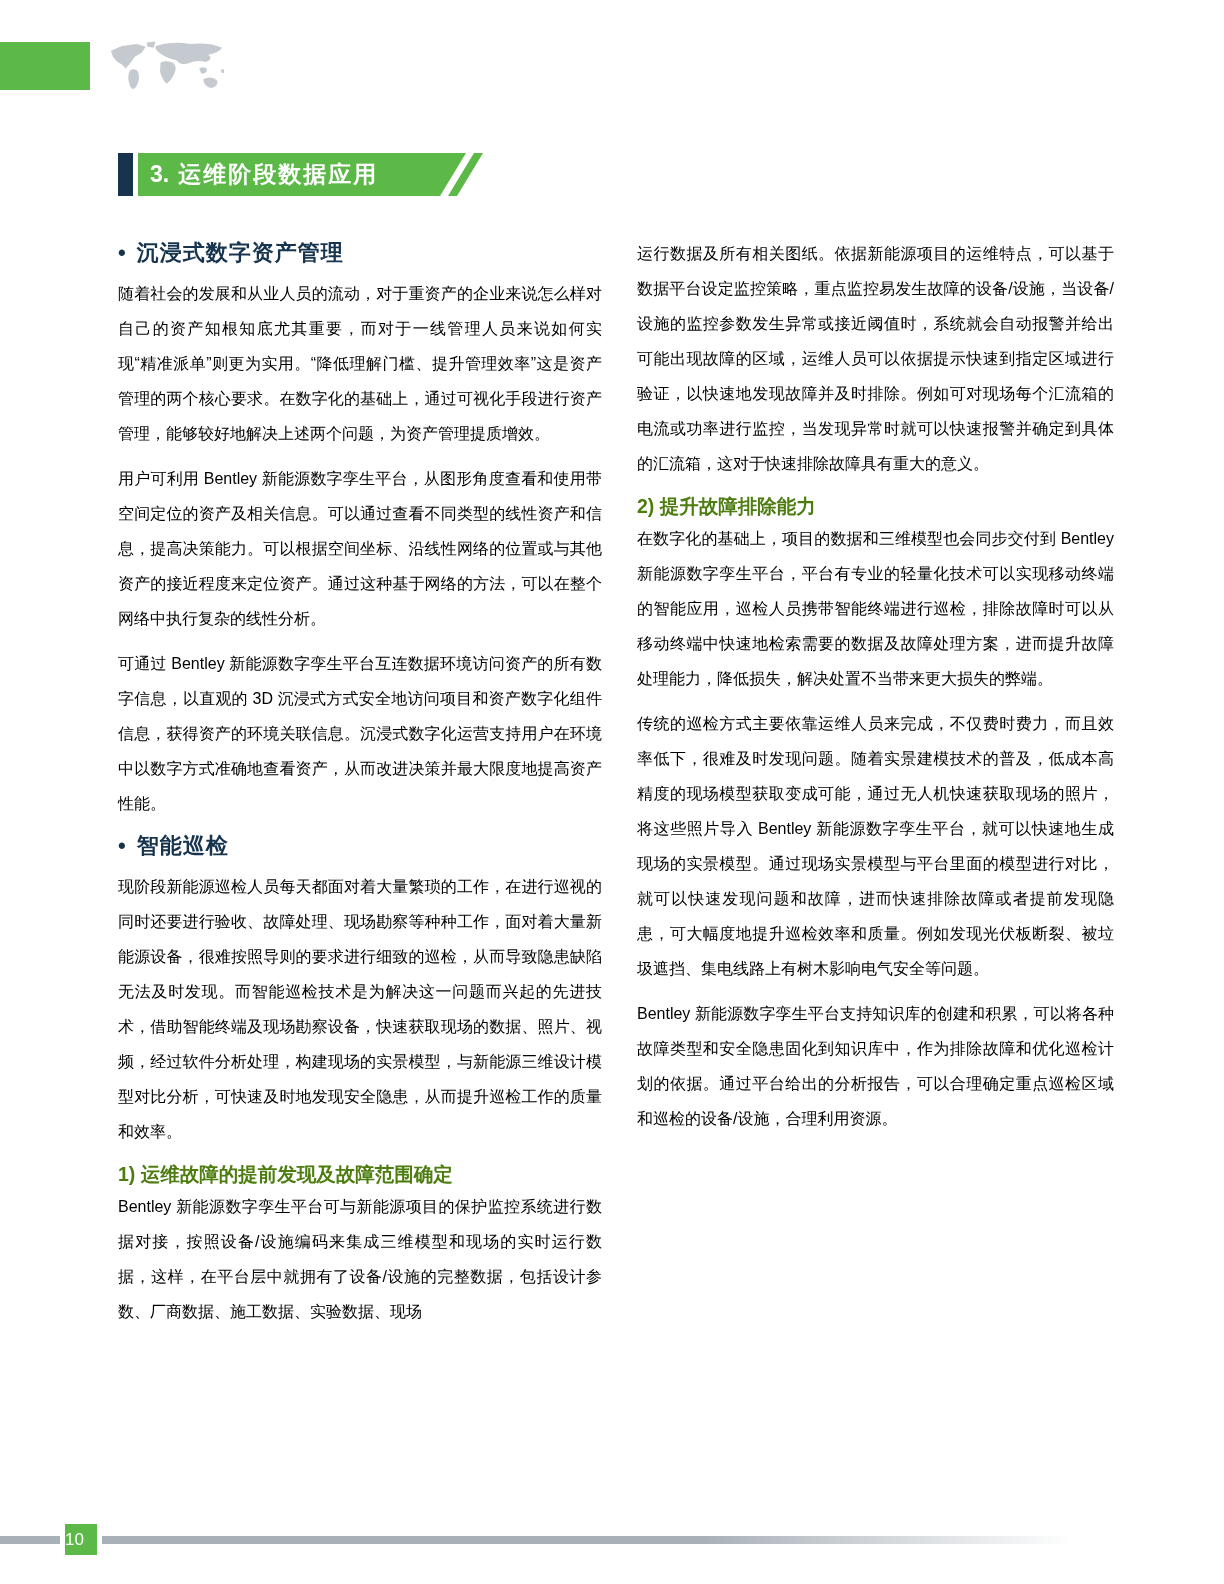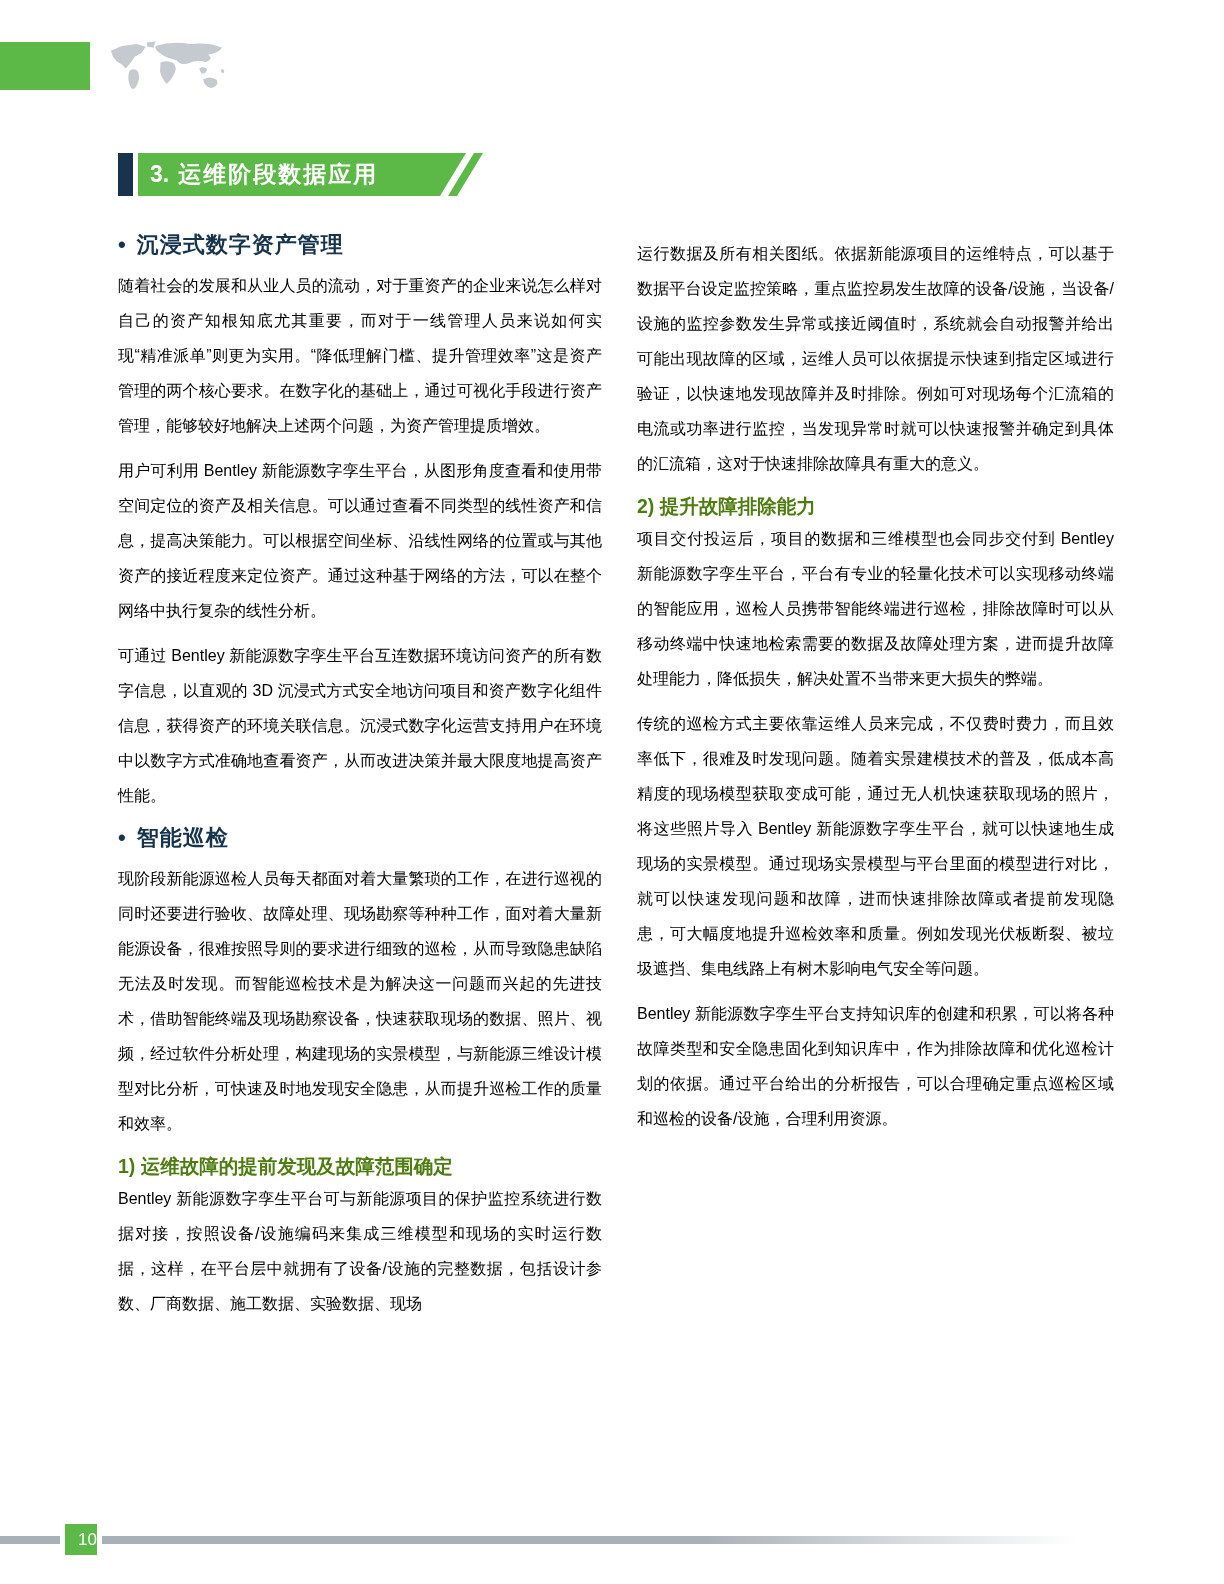--- a/index.html
+++ b/index.html
@@ -22,38 +22,38 @@
   .banner-text .num{margin-right:9px;letter-spacing:0;}
   
   .col{position:absolute;text-align:justify;}
   .col-left{left:118px;top:230px;width:484px;}
   .col-right{left:637px;top:236px;width:477px;}
   .col p{
     margin:0 0 10px;font-size:16px;line-height:35px;color:#000000;
     text-align:justify;
   }
   h2.section{
-    margin:0 0 8px;font-size:22px;line-height:30px;font-weight:bold;
+    margin:8px 0 8px;font-size:22px;line-height:30px;font-weight:bold;
     color:#17344e;text-align:left;letter-spacing:1px;
   }
   h2.section.mt{margin-top:4px;}
   h2.section .bullet{margin-right:10px;}
   h3.sub{
     margin:0;font-size:19.5px;line-height:30px;font-weight:bold;
     color:#4d7c0f;text-align:left;
   }
   
   .footer-bar-left{position:absolute;left:0;top:1536px;width:60px;height:8px;background:#a9b1b8;}
   .footer-bar-right{
     position:absolute;left:102px;top:1536px;width:973px;height:8px;
     background:linear-gradient(to right,#a9b1b8 0%,#a9b1b8 62%,rgba(169,177,184,0) 100%);
   }
   .page-badge{
     position:absolute;left:65px;top:1524px;width:32px;height:31px;background:#5cb947;
-    color:#ffffff;font-size:17px;line-height:31px;text-align:right;
+    color:#ffffff;font-size:17px;line-height:31px;text-align:left;
   }
 </style>
 </head>
 <body>
 
 <div class="page">
 
   <div class="green-block"></div>
   <svg class="world-map" viewBox="0 0 250 110" preserveAspectRatio="none">
     <g fill="#c5cad0">
@@ -86,21 +86,21 @@
     <p>可通过 Bentley 新能源数字孪生平台互连数据环境访问资产的所有数字信息，以直观的 3D 沉浸式方式安全地访问项目和资产数字化组件信息，获得资产的环境关联信息。沉浸式数字化运营支持用户在环境中以数字方式准确地查看资产，从而改进决策并最大限度地提高资产性能。</p>
     <h2 class="section mt"><span class="bullet">•</span><span>智能巡检</span></h2>
     <p>现阶段新能源巡检人员每天都面对着大量繁琐的工作，在进行巡视的同时还要进行验收、故障处理、现场勘察等种种工作，面对着大量新能源设备，很难按照导则的要求进行细致的巡检，从而导致隐患缺陷无法及时发现。而智能巡检技术是为解决这一问题而兴起的先进技术，借助智能终端及现场勘察设备，快速获取现场的数据、照片、视频，经过软件分析处理，构建现场的实景模型，与新能源三维设计模型对比分析，可快速及时地发现安全隐患，从而提升巡检工作的质量和效率。</p>
     <h3 class="sub">1) 运维故障的提前发现及故障范围确定</h3>
     <p>Bentley 新能源数字孪生平台可与新能源项目的保护监控系统进行数据对接，按照设备/设施编码来集成三维模型和现场的实时运行数据，这样，在平台层中就拥有了设备/设施的完整数据，包括设计参数、厂商数据、施工数据、实验数据、现场</p>
   </div>
 
   <div class="col col-right">
     <p>运行数据及所有相关图纸。依据新能源项目的运维特点，可以基于数据平台设定监控策略，重点监控易发生故障的设备/设施，当设备/设施的监控参数发生异常或接近阈值时，系统就会自动报警并给出可能出现故障的区域，运维人员可以依据提示快速到指定区域进行验证，以快速地发现故障并及时排除。例如可对现场每个汇流箱的电流或功率进行监控，当发现异常时就可以快速报警并确定到具体的汇流箱，这对于快速排除故障具有重大的意义。</p>
     <h3 class="sub">2) 提升故障排除能力</h3>
-    <p>项目交付投运后，项目的数据和三维模型也会同步交付到 Bentley 新能源数字孪生平台，平台有专业的轻量化技术可以实现移动终端的智能应用，巡检人员携带智能终端进行巡检，排除故障时可以从移动终端中快速地检索需要的数据及故障处理方案，进而提升故障处理能力，降低损失，解决处置不当带来更大损失的弊端。</p>
+    <p>在数字化的基础上，项目的数据和三维模型也会同步交付到 Bentley 新能源数字孪生平台，平台有专业的轻量化技术可以实现移动终端的智能应用，巡检人员携带智能终端进行巡检，排除故障时可以从移动终端中快速地检索需要的数据及故障处理方案，进而提升故障处理能力，降低损失，解决处置不当带来更大损失的弊端。</p>
     <p>传统的巡检方式主要依靠运维人员来完成，不仅费时费力，而且效率低下，很难及时发现问题。随着实景建模技术的普及，低成本高精度的现场模型获取变成可能，通过无人机快速获取现场的照片，将这些照片导入 Bentley 新能源数字孪生平台，就可以快速地生成现场的实景模型。通过现场实景模型与平台里面的模型进行对比，就可以快速发现问题和故障，进而快速排除故障或者提前发现隐患，可大幅度地提升巡检效率和质量。例如发现光伏板断裂、被垃圾遮挡、集电线路上有树木影响电气安全等问题。</p>
     <p>Bentley 新能源数字孪生平台支持知识库的创建和积累，可以将各种故障类型和安全隐患固化到知识库中，作为排除故障和优化巡检计划的依据。通过平台给出的分析报告，可以合理确定重点巡检区域和巡检的设备/设施，合理利用资源。</p>
   </div>
 
   <div class="footer-bar-left"></div>
   <div class="page-badge"><span>10</span></div>
   <div class="footer-bar-right"></div>
 
 </div>
 

